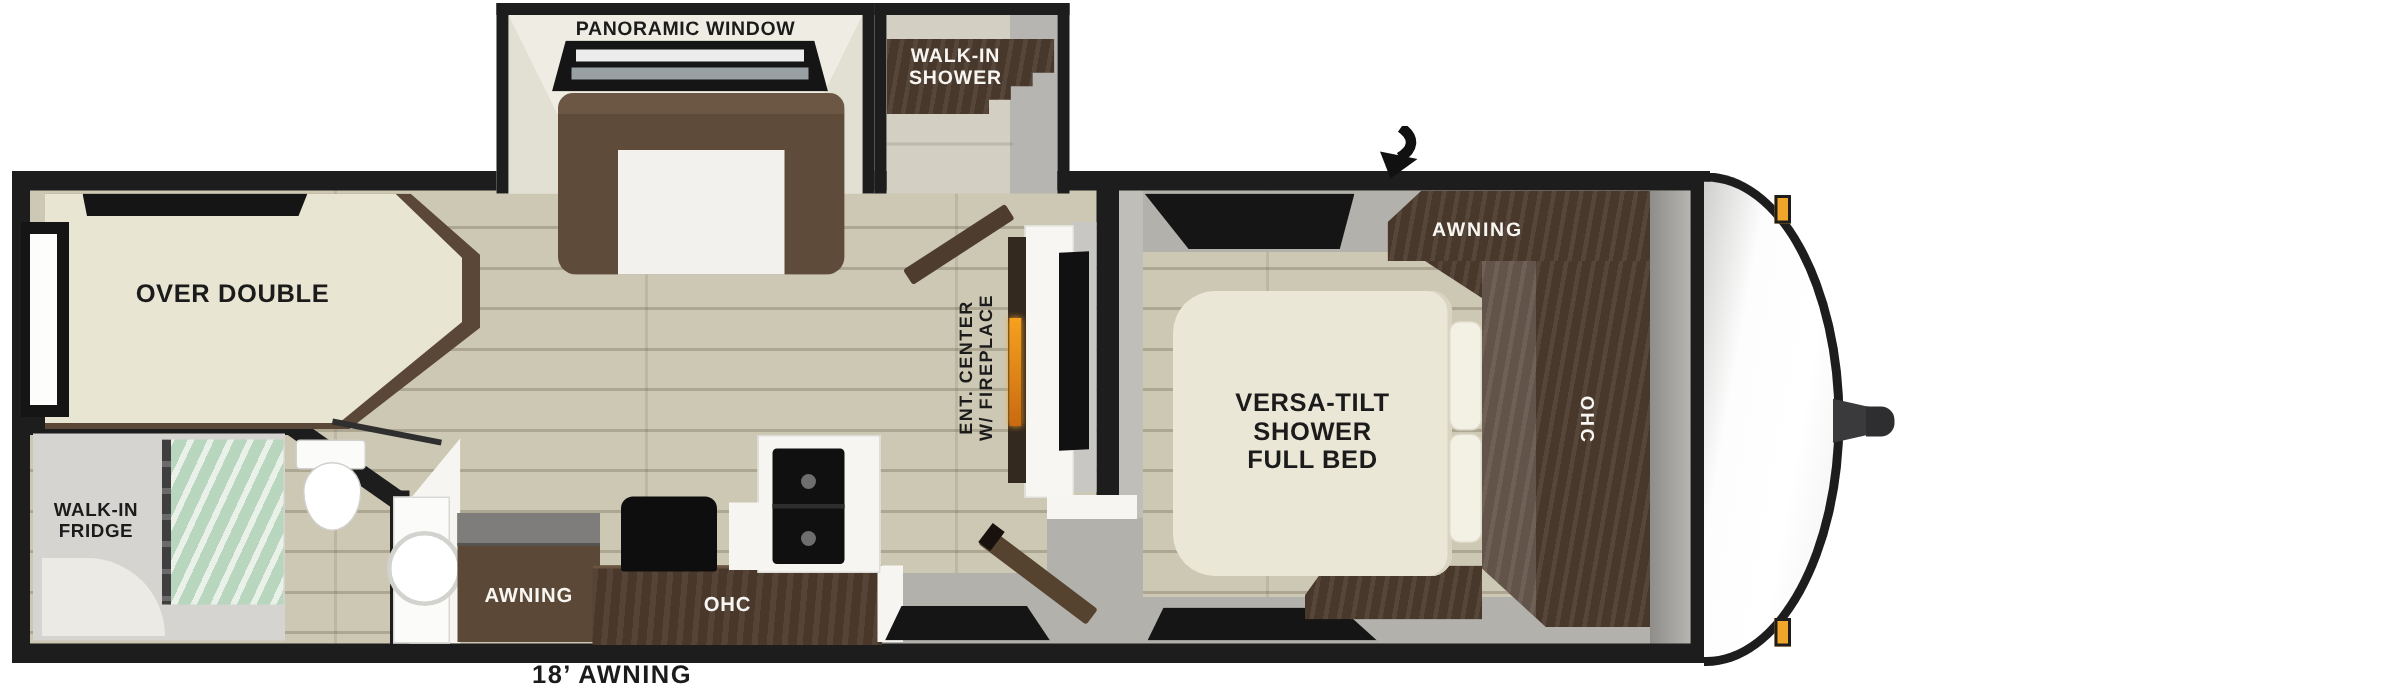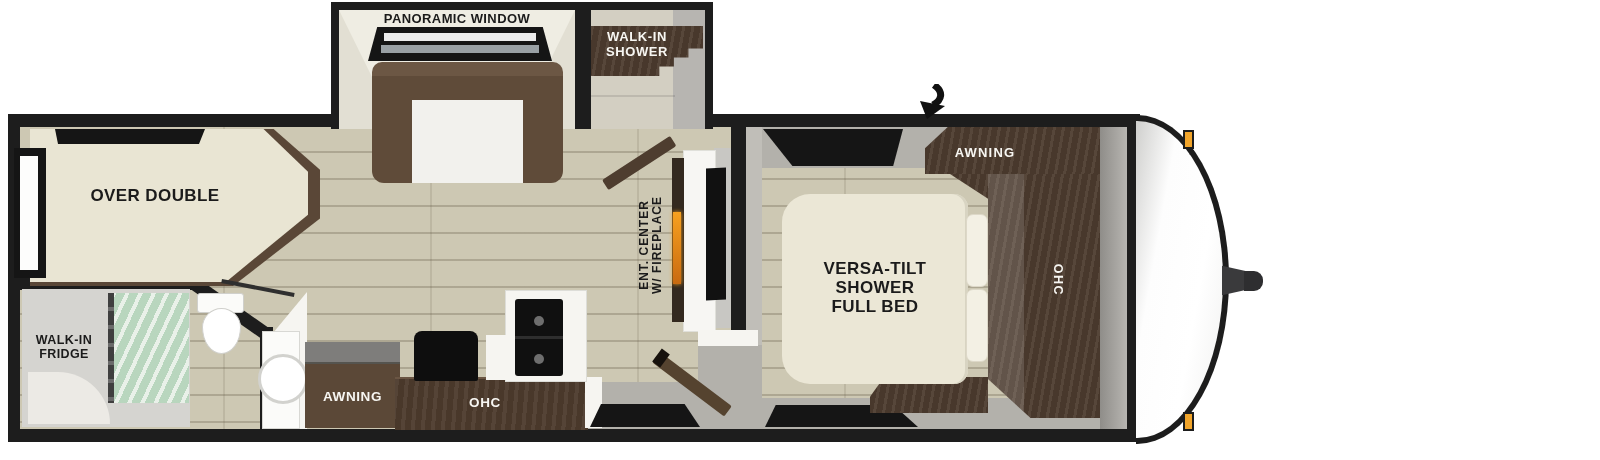--- a/index.html
+++ b/index.html
@@ -140,14 +140,15 @@
   <div class="abs" style="left:1136px;top:115px;width:93px;height:329px;background:linear-gradient(100deg,#cfcfcd 0%,#fdfdfd 30%,#ffffff 65%,#f0f0ef 100%);border:6px solid #1d1d1d;border-left:none;border-radius:0 92px 92px 0 / 0 165px 165px 0;box-sizing:border-box;"></div>
   <div class="abs" style="left:1183px;top:130px;width:7px;height:15px;background:#f2a52b;border:2px solid #1d1d1d;"></div>
   <div class="abs" style="left:1183px;top:412px;width:7px;height:15px;background:#f2a52b;border:2px solid #1d1d1d;"></div>
   <div class="abs" style="left:1222px;top:263px;width:28px;height:35px;background:#3a3a3c;clip-path:polygon(0 8%,100% 26%,100% 74%,0 92%);"></div>
   <div class="abs" style="left:1244px;top:271px;width:19px;height:20px;background:#2e2e30;border-radius:0 9px 9px 0;"></div>
 
   <svg class="abs" style="left:908px;top:84px;" width="40" height="36" viewBox="0 0 40 36">
     <path d="M26 1 C36 8 34 16 25 21" stroke="#111111" stroke-width="7" fill="none"></path>
     <polygon points="12,17 37,22 19,35" fill="#111111"></polygon>
   </svg>
+  <div class="abs lbl" style="left:318px;top:440px;width:180px;font-size:17px;letter-spacing:1px;">18’ AWNING</div>
 
 </div>
 
 </body></html>

